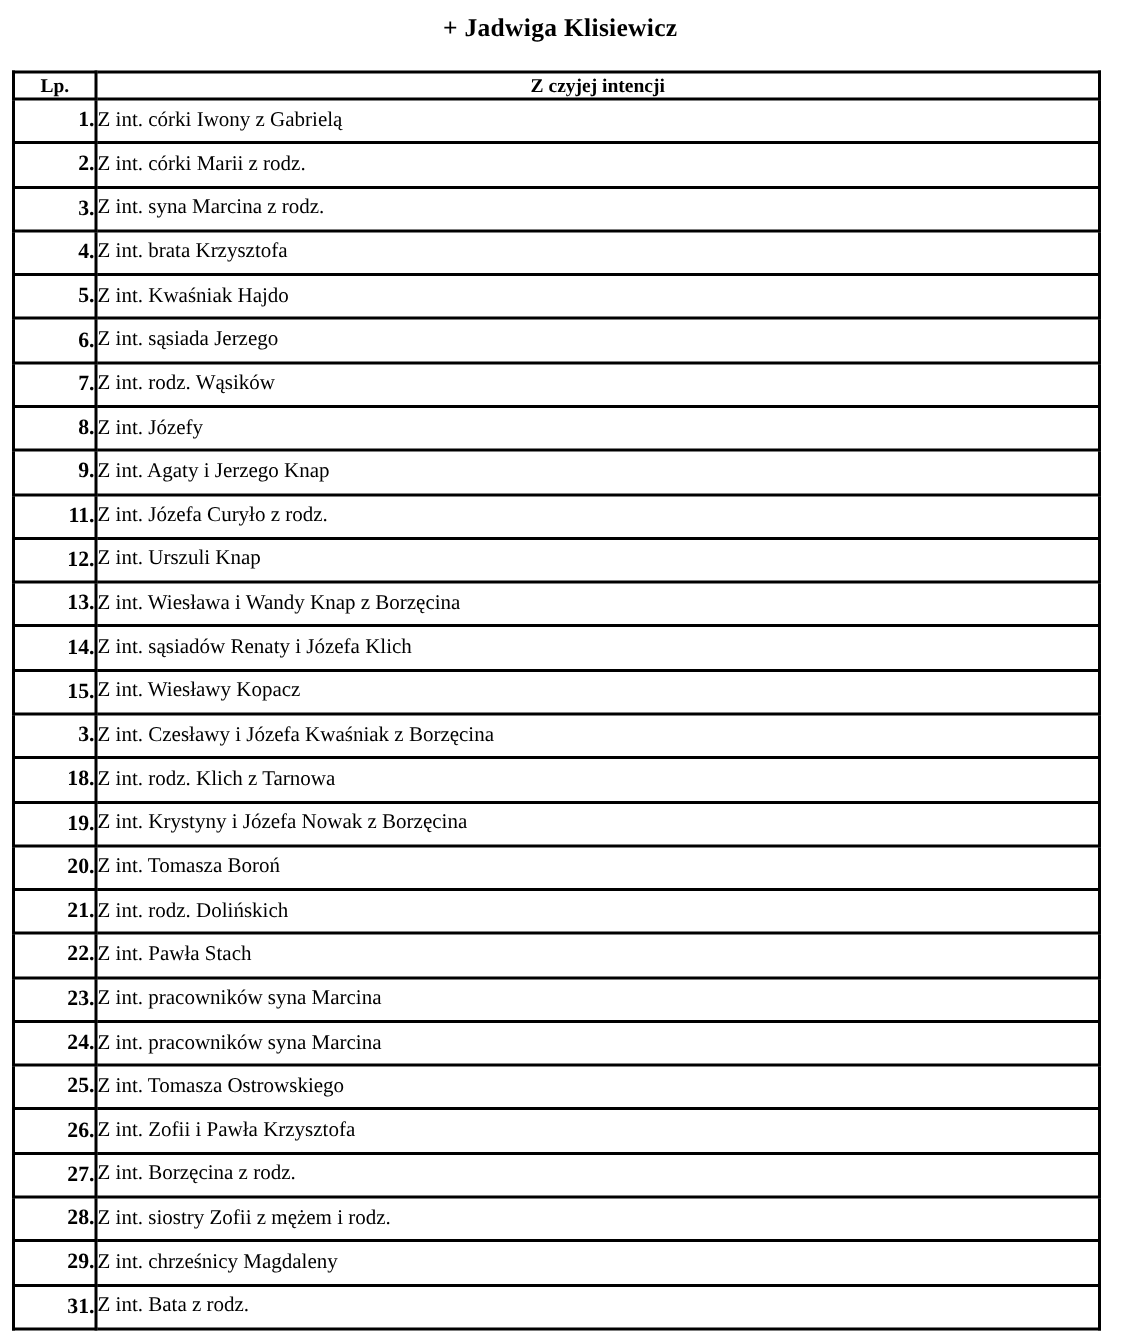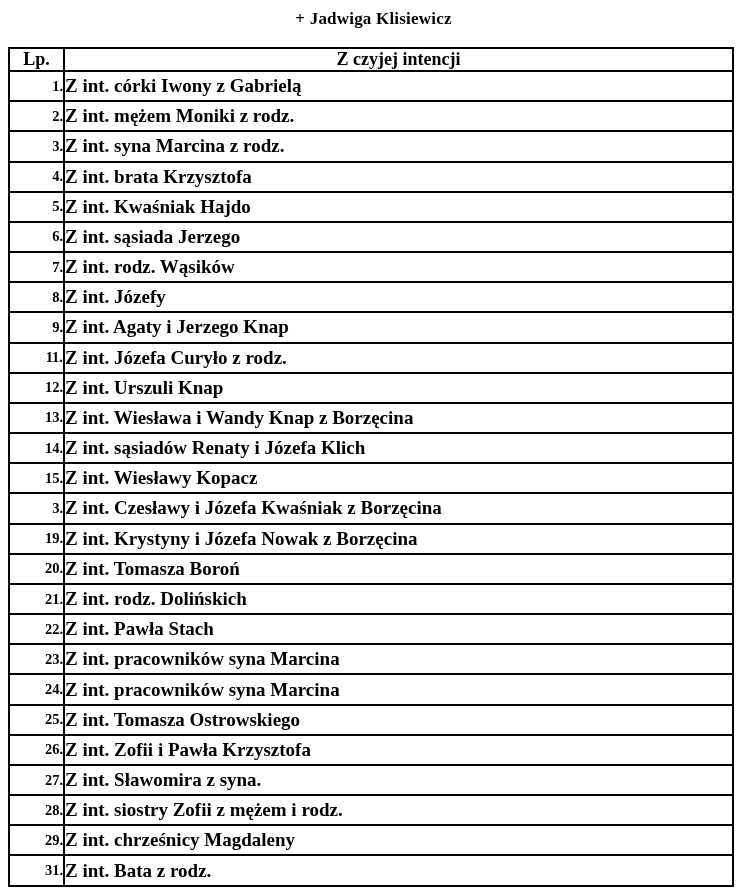--- a/index.html
+++ b/index.html
@@ -32,35 +32,34 @@
   table.intentions th,
   table.intentions td {
     border: 2px solid #000000;
     padding: 0;
     vertical-align: middle;
     overflow: hidden;
     white-space: nowrap;
   }
   col.col-lp { width: 55px; }
   th.h-lp, th.h-intention {
-    font-size: 18px;
+    font-size: 13px;
     font-weight: bold;
     text-align: center;
   }
   td.c-lp {
     font-size: 14.5px;
     font-weight: bold;
     text-align: right;
     padding-right: 6px;
   }
   td.c-intention {
-    font-size: 19px;
+    font-size: 14px;
     text-align: left;
     padding-left: 7px;
-    font-weight: bold;
   }
 </style>
 </head>
 <body>
 
 <h1 class="page-title">+ Jadwiga Klisiewicz</h1>
 
 <table class="intentions">
   <colgroup>
     <col class="col-lp">
@@ -72,21 +71,21 @@
       <th class="h-intention">Z czyjej intencji</th>
     </tr>
   </thead>
   <tbody>
       <tr>
     <td class="c-lp">1.</td>
     <td class="c-intention">Z int. córki Iwony z Gabrielą</td>
   </tr>
       <tr>
     <td class="c-lp">2.</td>
-    <td class="c-intention">Z int. mężem Moniki z rodz.</td>
+    <td class="c-intention">Z int. córki Marii z rodz.</td>
   </tr>
       <tr>
     <td class="c-lp">3.</td>
     <td class="c-intention">Z int. syna Marcina z rodz.</td>
   </tr>
       <tr>
     <td class="c-lp">4.</td>
     <td class="c-intention">Z int. brata Krzysztofa</td>
   </tr>
       <tr>
@@ -127,20 +126,24 @@
   </tr>
       <tr>
     <td class="c-lp">15.</td>
     <td class="c-intention">Z int. Wiesławy Kopacz</td>
   </tr>
       <tr>
     <td class="c-lp">3.</td>
     <td class="c-intention">Z int. Czesławy i Józefa Kwaśniak z Borzęcina</td>
   </tr>
       <tr>
+    <td class="c-lp">18.</td>
+    <td class="c-intention">Z int. rodz. Klich z Tarnowa</td>
+  </tr>
+      <tr>
     <td class="c-lp">19.</td>
     <td class="c-intention">Z int. Krystyny i Józefa Nowak z Borzęcina</td>
   </tr>
       <tr>
     <td class="c-lp">20.</td>
     <td class="c-intention">Z int. Tomasza Boroń</td>
   </tr>
       <tr>
     <td class="c-lp">21.</td>
     <td class="c-intention">Z int. rodz. Dolińskich</td>
@@ -160,21 +163,21 @@
       <tr>
     <td class="c-lp">25.</td>
     <td class="c-intention">Z int. Tomasza Ostrowskiego</td>
   </tr>
       <tr>
     <td class="c-lp">26.</td>
     <td class="c-intention">Z int. Zofii i Pawła Krzysztofa</td>
   </tr>
       <tr>
     <td class="c-lp">27.</td>
-    <td class="c-intention">Z int. Sławomira z syna.</td>
+    <td class="c-intention">Z int. Borzęcina z rodz.</td>
   </tr>
       <tr>
     <td class="c-lp">28.</td>
     <td class="c-intention">Z int. siostry Zofii z mężem i rodz.</td>
   </tr>
       <tr>
     <td class="c-lp">29.</td>
     <td class="c-intention">Z int. chrześnicy Magdaleny</td>
   </tr>
       <tr>

